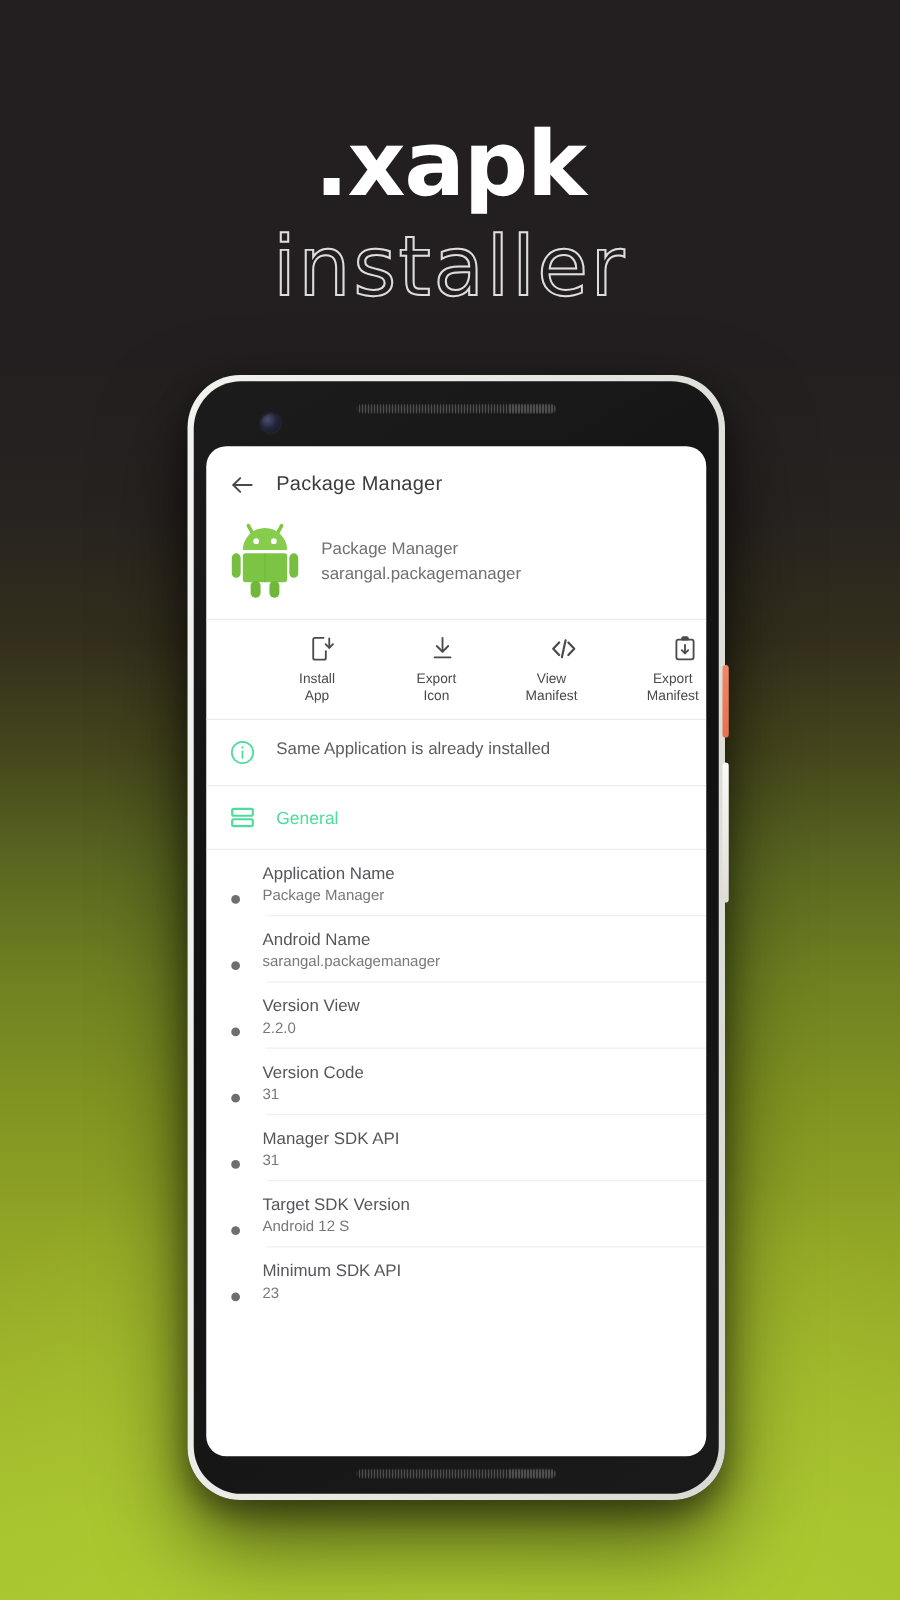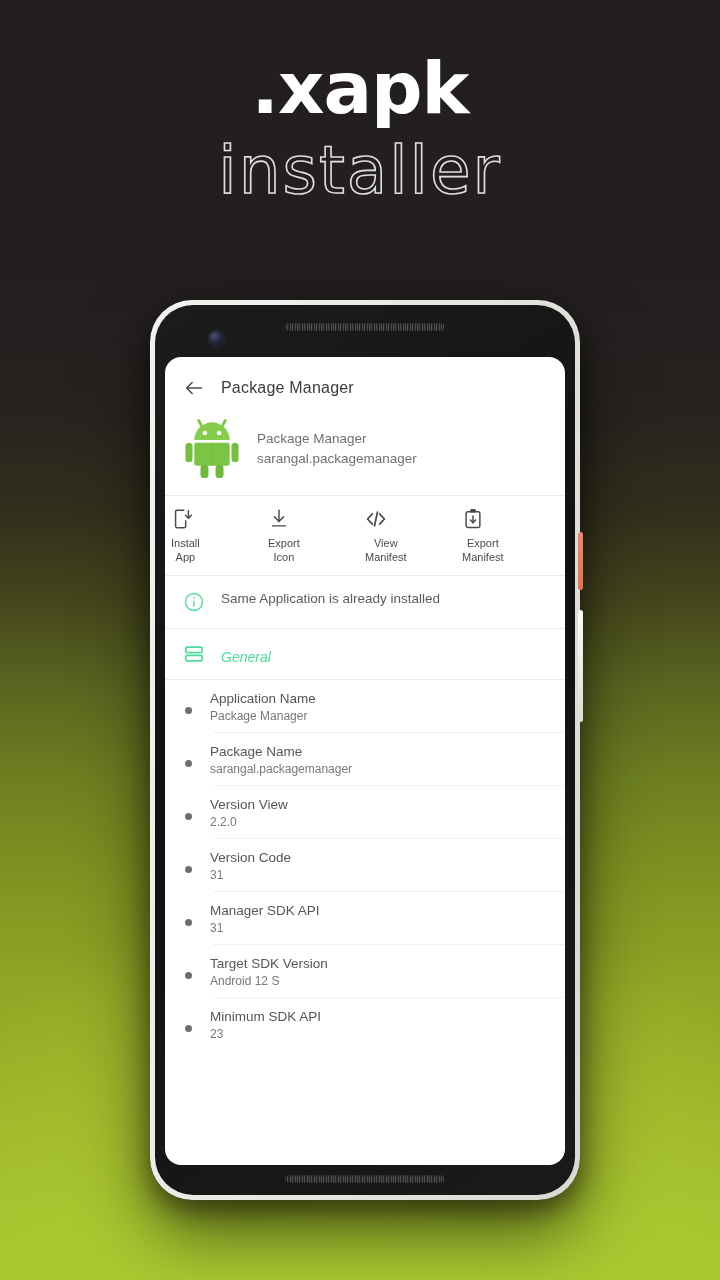--- a/index.html
+++ b/index.html
@@ -34,20 +34,21 @@
     padding-top:52px;
     z-index:5;
   }
   .title-main {
     font-size:72px;
     font-weight:bold;
     color:#ffffff;
     letter-spacing:-1px;
     line-height:1.0;
     font-family:"DejaVu Sans", sans-serif;
+    margin-top:43px;
   }
   .title-sub {
     margin-top:14px;
     font-size:66px;
     line-height:1.0;
     font-weight:400;
     color:transparent;
     -webkit-text-stroke:1.6px rgba(255,255,255,0.85);
     letter-spacing:2px;
     font-family:"DejaVu Sans", sans-serif;
@@ -154,48 +155,47 @@
   .apphead-pkg { font-size:13.5px; color:#6f7072; }
 
   .actions {
     display:flex;
     padding:12px 6px 10px 6px;
     border-bottom:1px solid #ececec;
   }
   .action {
     flex:1;
     display:flex; flex-direction:column;
-    align-items:flex-start; gap:7px;
+    align-items:flex-end; gap:7px;
     cursor:pointer;
   }
   .action svg { width:22px; height:22px; }
   .action-label {
     font-size:11px; line-height:1.25;
     text-align:center; color:#4a4a4c;
     white-space:pre-line;
   }
 
   .notice {
     display:flex; gap:16px;
     padding:15px 18px;
     border-bottom:1px solid #ececec;
   }
   .notice-txt { font-size:13.5px; color:#5c5c5e; }
 
   .section {
-    display:flex; align-items:flex-end; gap:16px;
+    display:flex; align-items:center; gap:16px;
     padding:14px 18px;
     border-bottom:1px solid #ececec;
-    font-style:italic;
   }
   .section-label { font-size:14px; color:#4ddc9a; }
 
   .rows { flex:1; overflow:hidden; }
   .row {
-    display:flex; align-items:center; gap:18px;
+    display:flex; align-items:flex-end; gap:18px;
     padding:11px 18px 10px 20px;
     position:relative;
   }
   .row:not(:last-child)::after {
     content:"";
     position:absolute; left:48px; right:0; bottom:0;
     height:1px; background:#f0f0f0;
   }
   .bullet {
     width:7px; height:7px; border-radius:50%;
@@ -326,21 +326,21 @@
           <div class="bullet"></div>
           <div class="row-txt">
             <div class="row-key">Application Name</div>
             <div class="row-val">Package Manager</div>
           </div>
         </div>
 
         <div class="row">
           <div class="bullet"></div>
           <div class="row-txt">
-            <div class="row-key">Package Name</div>
+            <div class="row-key">Android Name</div>
             <div class="row-val">sarangal.packagemanager</div>
           </div>
         </div>
 
         <div class="row">
           <div class="bullet"></div>
           <div class="row-txt">
             <div class="row-key">Version View</div>
             <div class="row-val">2.2.0</div>
           </div>

